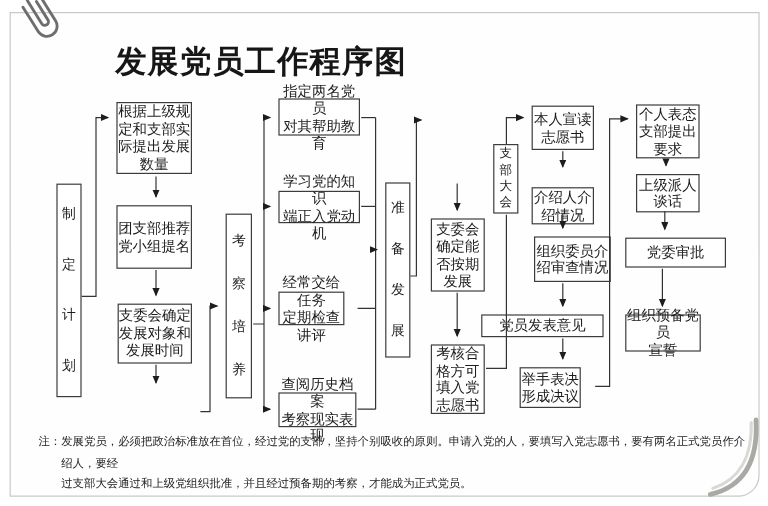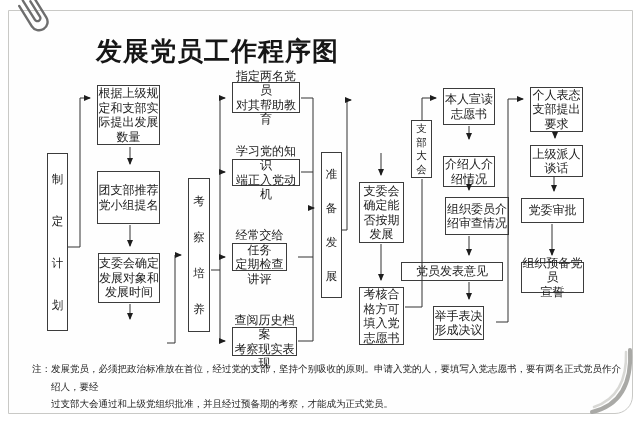--- a/index.html
+++ b/index.html
@@ -96,21 +96,21 @@
 绍审查情况</div>
   <div class="box" style="left:401px;top:262px;width:102px;height:19px;">党员发表意见</div>
   <div class="box" style="left:433px;top:306px;width:51px;height:34px;">举手表决
 形成决议</div>
 
   <div class="box" style="left:530px;top:87px;width:53px;height:45px;">个人表态
 支部提出
 要求</div>
   <div class="box" style="left:530px;top:145px;width:53px;height:32px;">上级派人
 谈话</div>
-  <div class="box" style="left:521px;top:198px;width:63px;height:25px;">党委审批</div>
+  <div class="box" style="left:521px;top:198px;width:84px;height:25px;">党委审批</div>
   <div class="box" style="left:521px;top:262px;width:63px;height:31px;">组织预备党员
 宣誓</div>
 
   <svg class="overlay" width="640" height="422" viewBox="0 0 640 422">
     <defs>
       <marker id="ah" markerWidth="8" markerHeight="7" refX="6" refY="3" orient="auto">
         <path d="M0,0 L7,3 L0,6 Z" fill="#1d1d1d"></path>
       </marker>
     </defs>
     <g stroke="#333" stroke-width="1" fill="none">

